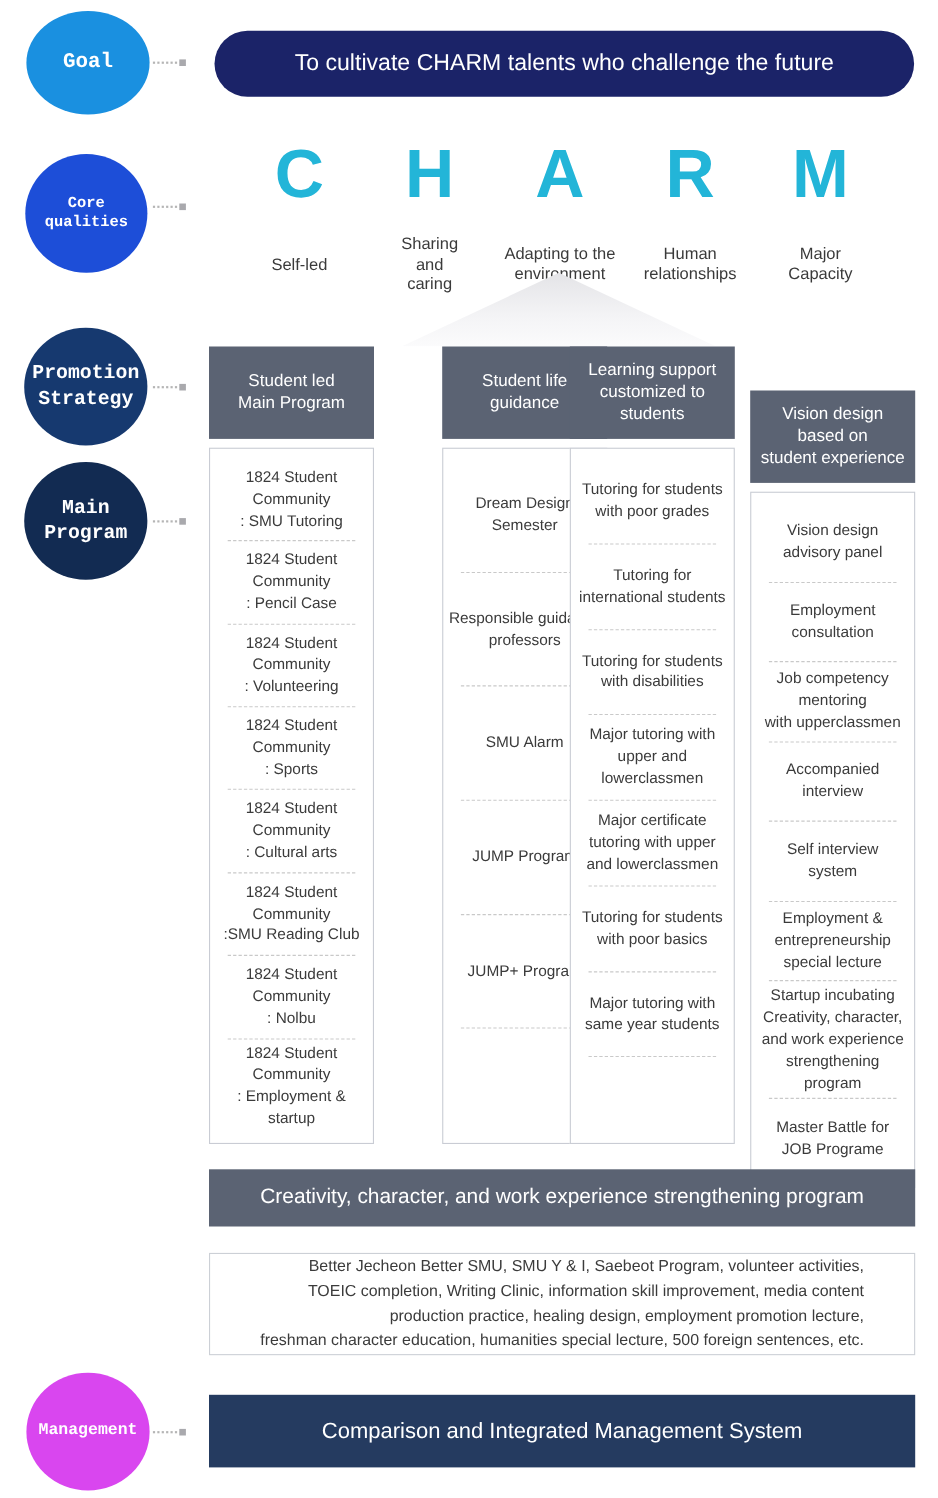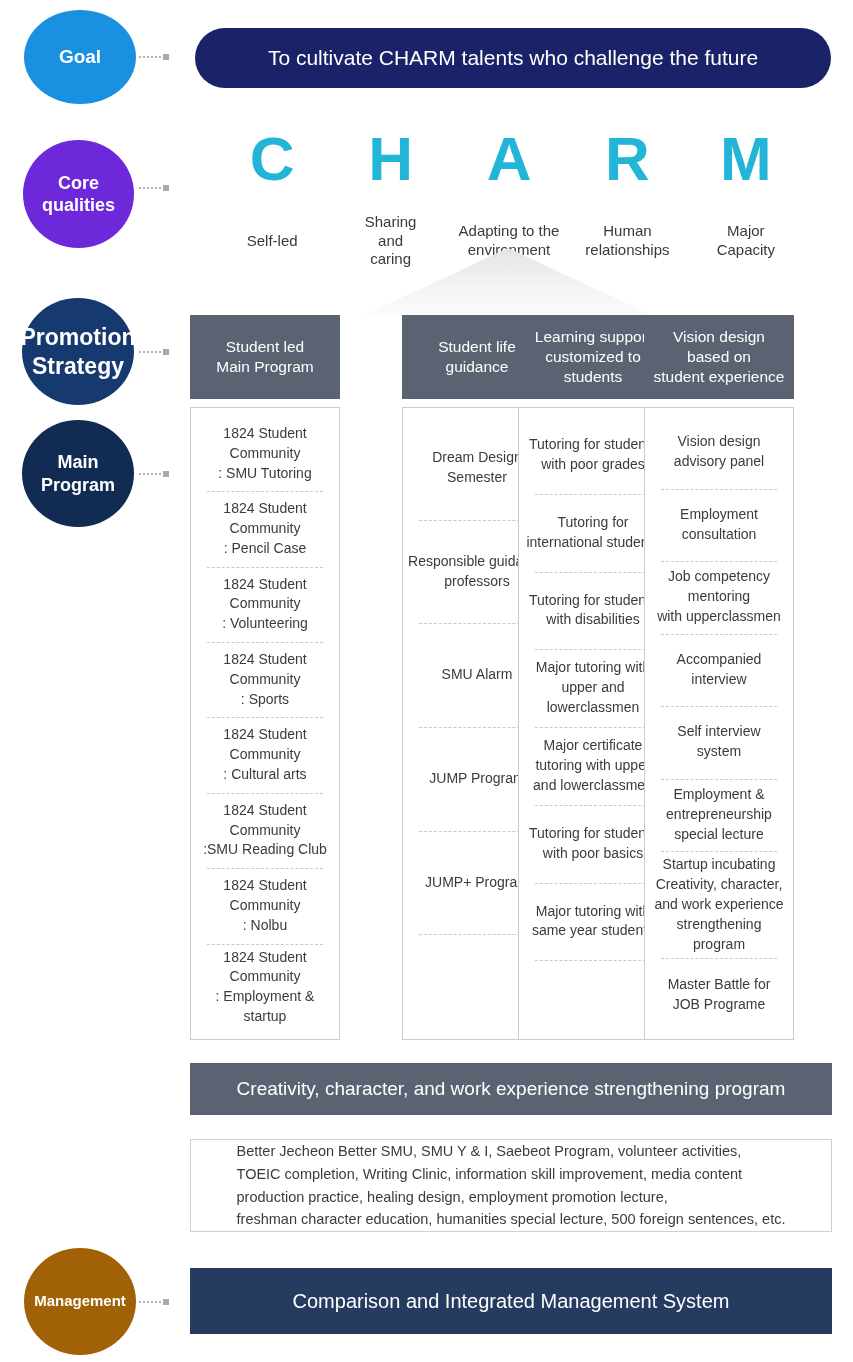--- a/index.html
+++ b/index.html
@@ -10,27 +10,27 @@
     font-family:"Liberation Sans", sans-serif;
     overflow:hidden;
   }
   .stage { position:absolute; inset:0; }
 
   
   .circle {
     position:absolute; border-radius:50%;
     display:flex; align-items:center; justify-content:center;
     color:#fff; font-weight:700; text-align:center;
-    white-space:pre-line; line-height:1.25;
+    white-space:pre-line; line-height:1.25;font-family:Liberation Mono, monospace;
   }
   .c-goal  { left:24px;  top:10px;   width:112px; height:94px;  background:#1a90e0; font-size:19px; }
-  .c-core  { left:23px;  top:140px;  width:111px; height:108px; background:#6d28d9; font-size:18px; }
-  .c-promo { left:22px;  top:298px;  width:112px; height:107px; background:#16396f; font-size:23px; }
+  .c-core  { left:23px;  top:140px;  width:111px; height:108px; background:#1d4ed8; font-size:14px; }
+  .c-promo { left:22px;  top:298px;  width:112px; height:107px; background:#16396f; font-size:18px; }
   .c-main  { left:22px;  top:420px;  width:112px; height:107px; background:#122b52; font-size:18px; }
-  .c-mgmt  { left:24px;  top:1248px; width:112px; height:107px; background:#a16207; font-size:15px; }
+  .c-mgmt  { left:24px;  top:1248px; width:112px; height:107px; background:#d946ef; font-size:15px; }
 
   
   .connector {
     position:absolute; width:22px; height:0;
     border-top:2px dotted #b5b5b5;
   }
   .connector::after {
     content:""; position:absolute; right:-8px; top:-4px;
     width:6px; height:6px; background:#a9a9ad;
   }
@@ -67,21 +67,21 @@
 
   
   .triangle {
     position:absolute; left:365px; top:248px; width:286px; height:67px;
     clip-path:polygon(50% 0, 0 100%, 100% 100%);
     background:linear-gradient(180deg, #e4e4e7 0%, #f4f4f6 60%, #fbfbfc 100%);
   }
 
   
   .col { position:absolute; top:315px; width:150px; }
-  .col1 { left:190px; } .col2 { left:354px;margin-left:48px; } .col3 { left:518px;border-radius:29px; } .col4 { left:644px; }
+  .col1 { left:190px; } .col2 { left:354px;margin-left:48px; } .col3 { left:518px;border-radius:29px; } .col4 { left:682px;margin-top:40px; }
   .col-header {
     height:84px; background:#5b6373;
     display:flex; align-items:center; justify-content:center;
     color:#fff; font-size:15.5px; line-height:1.3;
     text-align:center; white-space:pre-line;
   }
   .col-box {
     margin-top:8px; height:633px;
     background:#fff; border:1px solid #c9ccd4;
     display:flex; flex-direction:column;
@@ -107,21 +107,21 @@
   .creativity-banner {
     position:absolute; left:190px; top:1063px; width:642px; height:52px;
     background:#5b6373; display:flex; align-items:center; justify-content:center;
     color:#fff; font-size:19px;
   }
   .programs-box {
     position:absolute; left:190px; top:1139px; width:642px; height:93px;
     background:#fff; border:1px solid #ccd0d6;
     display:flex; align-items:center; justify-content:center;
     font-size:14.5px; line-height:1.58; color:#3b3b3b;
-    text-align:left; white-space:pre-line;
+    text-align:right; white-space:pre-line;
   }
   .mgmt-banner {
     position:absolute; left:190px; top:1268px; width:642px; height:66px;
     background:#253b60; display:flex; align-items:center; justify-content:center;
     color:#fff; font-size:20px; font-weight:500;
   }
 </style>
 </head>
 <body>
 

